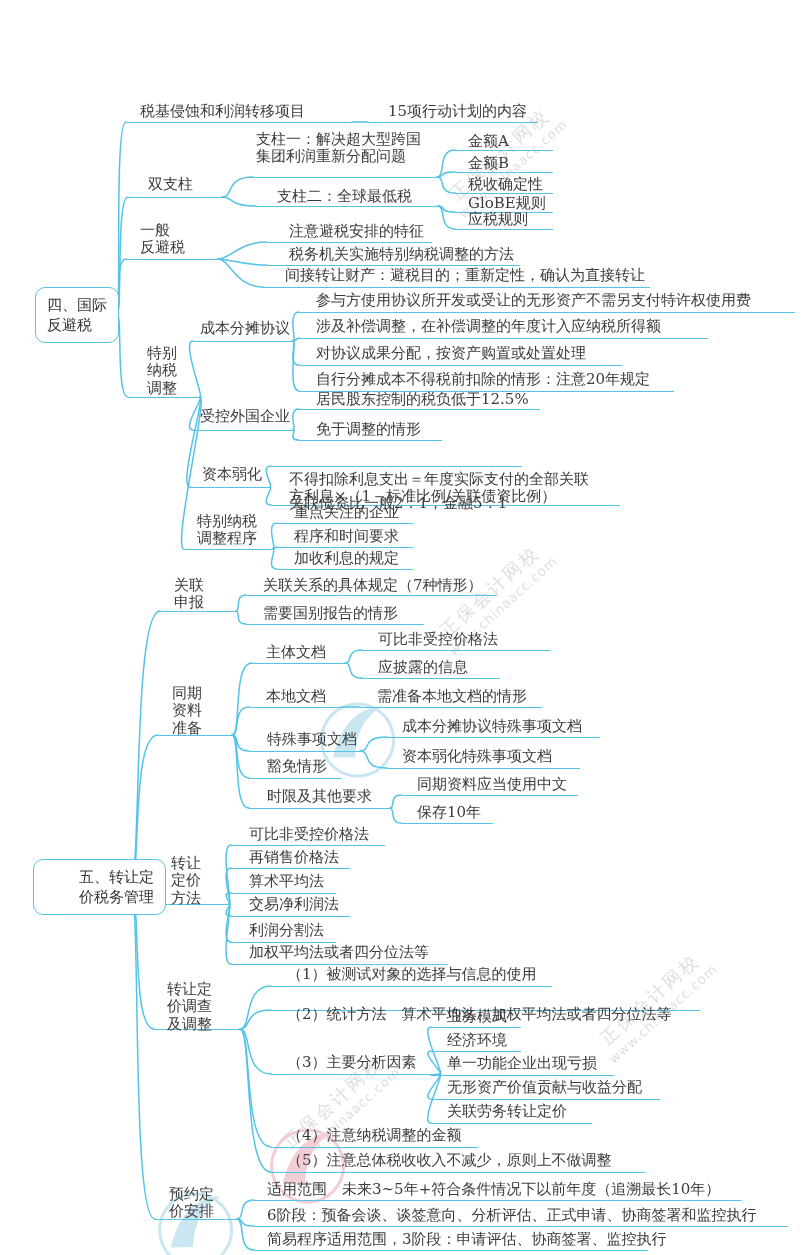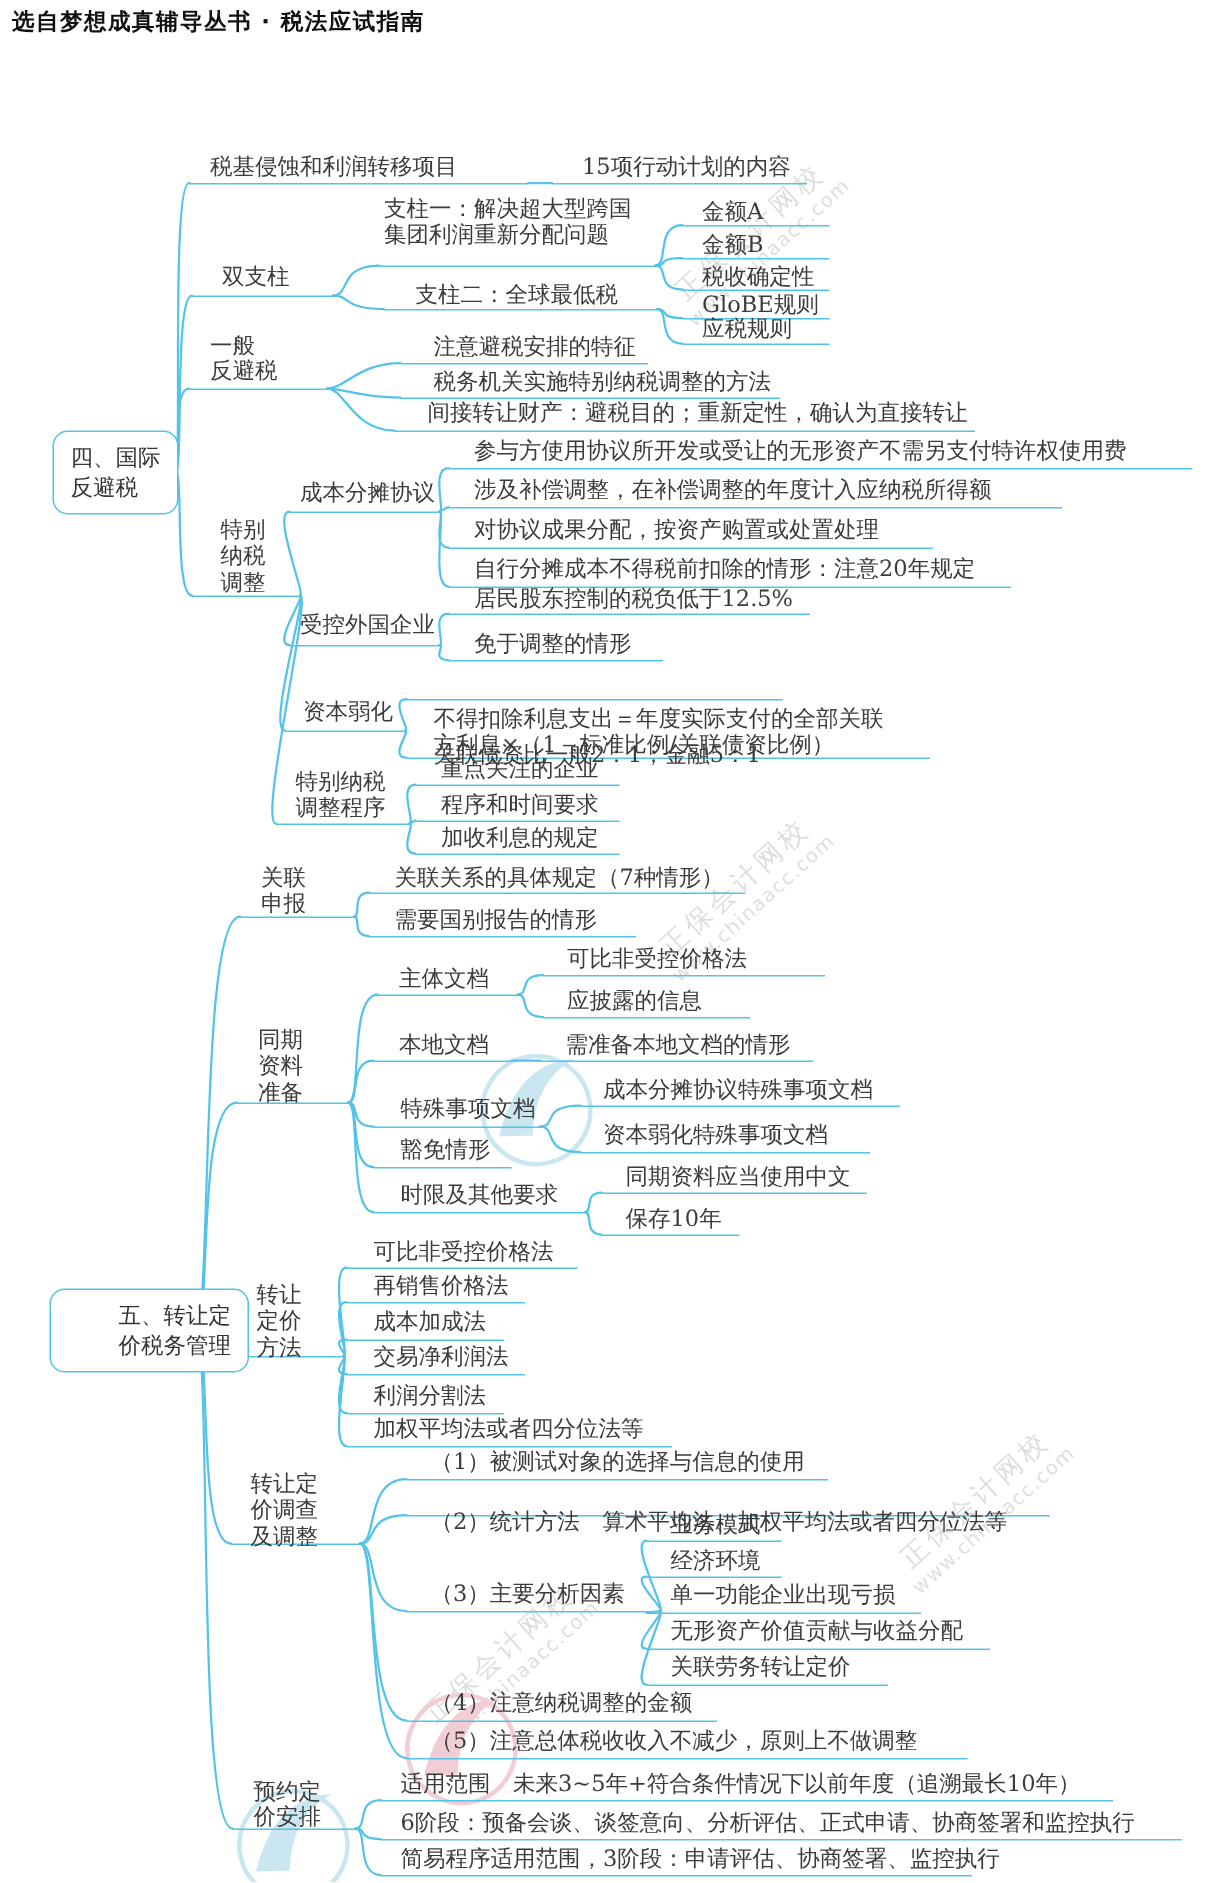--- a/index.html
+++ b/index.html
@@ -16,21 +16,20 @@
   .wm{position:absolute;transform:translate(-50%,-50%) rotate(-42deg);color:#dedede;
       text-align:center;z-index:0;font-family:"DejaVu Sans","Liberation Sans",sans-serif;}
   .wm .wm-brand{font-size:18px;letter-spacing:3px;}
   .wm .wm-url{font-size:13px;letter-spacing:1px;}
   .wm-logo{position:absolute;transform:translate(-50%,-50%) rotate(-12deg);z-index:0;}
 </style>
 </head>
 <body>
 
 <div id="canvas">
-  <div class="header">选自梦想成真辅导丛书 · 税法应试指南</div>
   <svg id="wires" width="803" height="1255">
       <path d="M117 314 C121.5 314, 114 122, 126 122" fill="none" stroke="#53c3e7" stroke-width="1.5" stroke-linecap="round"></path>
       <path d="M352 122 L368 122" fill="none" stroke="#53c3e7" stroke-width="1.5" stroke-linecap="round"></path>
       <path d="M117 314 C122.5 314, 116 197, 128 197" fill="none" stroke="#53c3e7" stroke-width="1.5" stroke-linecap="round"></path>
       <path d="M222 197 C234 197, 225 177, 253 177" fill="none" stroke="#53c3e7" stroke-width="1.5" stroke-linecap="round"></path>
       <path d="M437 177 C446 177, 437 150, 455 150" fill="none" stroke="#53c3e7" stroke-width="1.5" stroke-linecap="round"></path>
       <path d="M437 177 C446 177, 437 172, 455 172" fill="none" stroke="#53c3e7" stroke-width="1.5" stroke-linecap="round"></path>
       <path d="M437 177 C446 177, 437 193, 455 193" fill="none" stroke="#53c3e7" stroke-width="1.5" stroke-linecap="round"></path>
       <path d="M222 197 C234 197, 228 206, 256 206" fill="none" stroke="#53c3e7" stroke-width="1.5" stroke-linecap="round"></path>
       <path d="M438 206 C446.5 206, 438 212, 455 212" fill="none" stroke="#53c3e7" stroke-width="1.5" stroke-linecap="round"></path>
@@ -231,21 +230,21 @@
       <div class="node" style="left: 417px; top: 804px;">保存10年</div>
       <div class="ul" style="left: 401px; top: 823px; width: 92px;"></div>
       <div class="node" style="left: 171px; top: 855px;">转让
 定价
 方法</div>
       <div class="ul" style="left: 157px; top: 904px; width: 72px;"></div>
       <div class="node" style="left: 249px; top: 826px;">可比非受控价格法</div>
       <div class="ul" style="left: 231px; top: 845px; width: 154px;"></div>
       <div class="node" style="left: 249px; top: 849px;">再销售价格法</div>
       <div class="ul" style="left: 231px; top: 868px; width: 119px;"></div>
-      <div class="node" style="left: 249px; top: 873px;">成本加成法</div>
+      <div class="node" style="left: 249px; top: 873px;">算术平均法</div>
       <div class="ul" style="left: 231px; top: 893px; width: 105px;"></div>
       <div class="node" style="left: 249px; top: 896px;">交易净利润法</div>
       <div class="ul" style="left: 231px; top: 916px; width: 119px;"></div>
       <div class="node" style="left: 249px; top: 922px;">利润分割法</div>
       <div class="ul" style="left: 231px; top: 942px; width: 105px;"></div>
       <div class="node" style="left: 249px; top: 944px;">加权平均法或者四分位法等</div>
       <div class="ul" style="left: 231px; top: 964px; width: 217px;"></div>
       <div class="node" style="left: 167px; top: 981px;">转让定
 价调查
 及调整</div>

